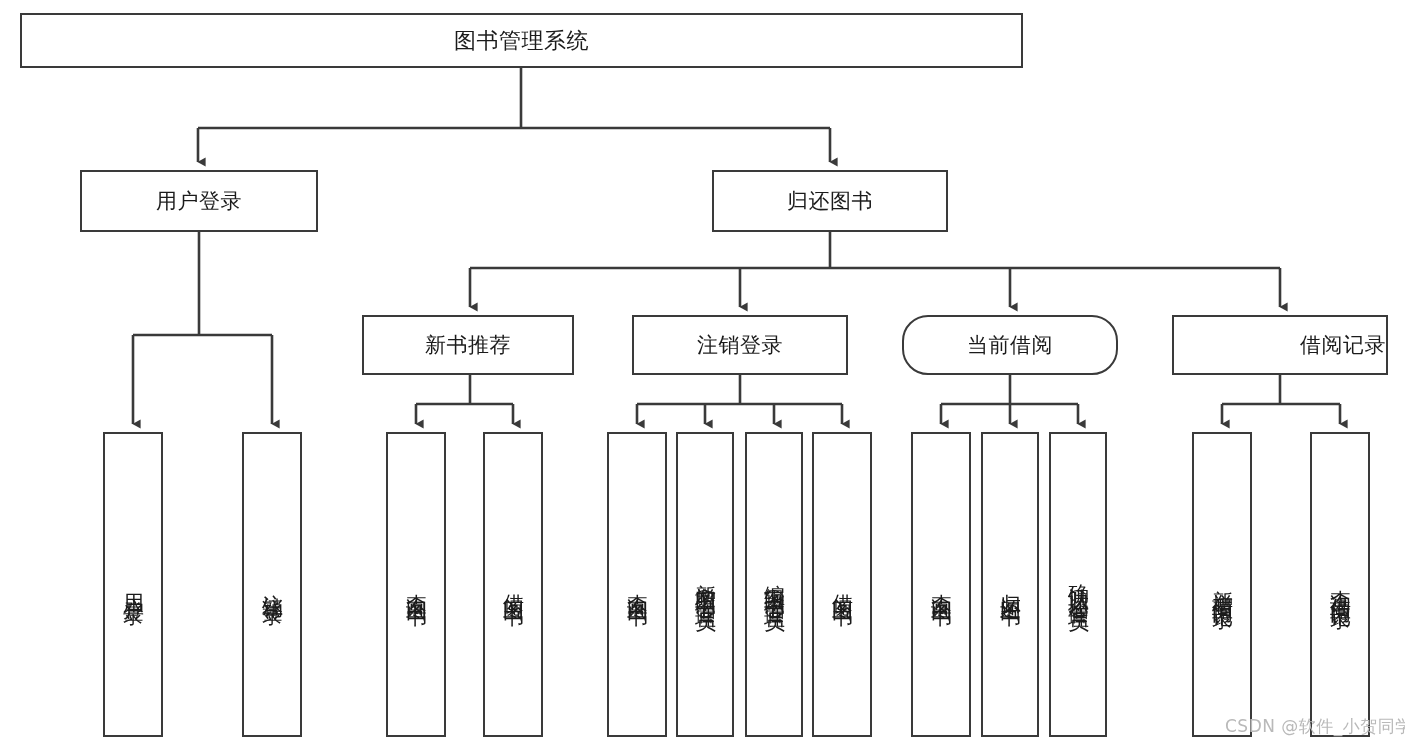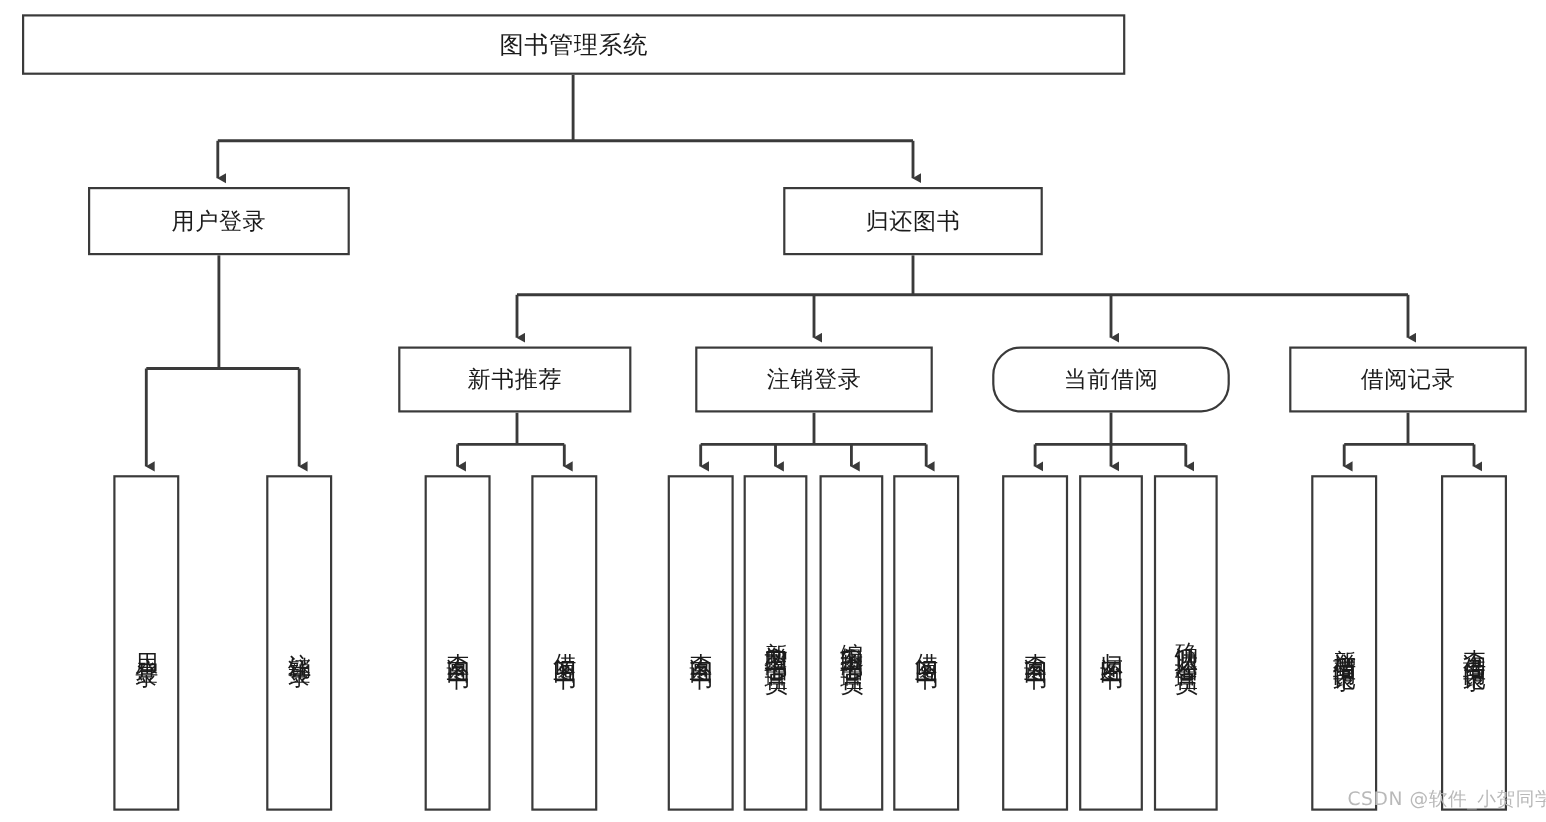--- a/index.html
+++ b/index.html
@@ -118,21 +118,21 @@
 
   <div class="node h" style="left:362px; top:315px; width:212px; height:60px;">
     <span>新书推荐</span>
   </div>
   <div class="node h" style="left:632px; top:315px; width:216px; height:60px;">
     <span>注销登录</span>
   </div>
   <div class="node h" style="left:902px; top:315px; width:216px; height:60px;border-radius:26px;">
     <span>当前借阅</span>
   </div>
-  <div class="node h" style="left:1172px; top:315px; width:216px; height:60px;">
+  <div class="node h" style="left:1172px; top:315px; width:216px; height:60px;justify-content:flex-end;">
     <span>借阅记录</span>
   </div>
 
   <div class="node v" style="left:103px; top:432px; width:60px; height:305px;">
     <span class="vtext">用户登录</span>
   </div>
   <div class="node v" style="left:242px; top:432px; width:60px; height:305px;">
     <span class="vtext">注销登录</span>
   </div>
 

